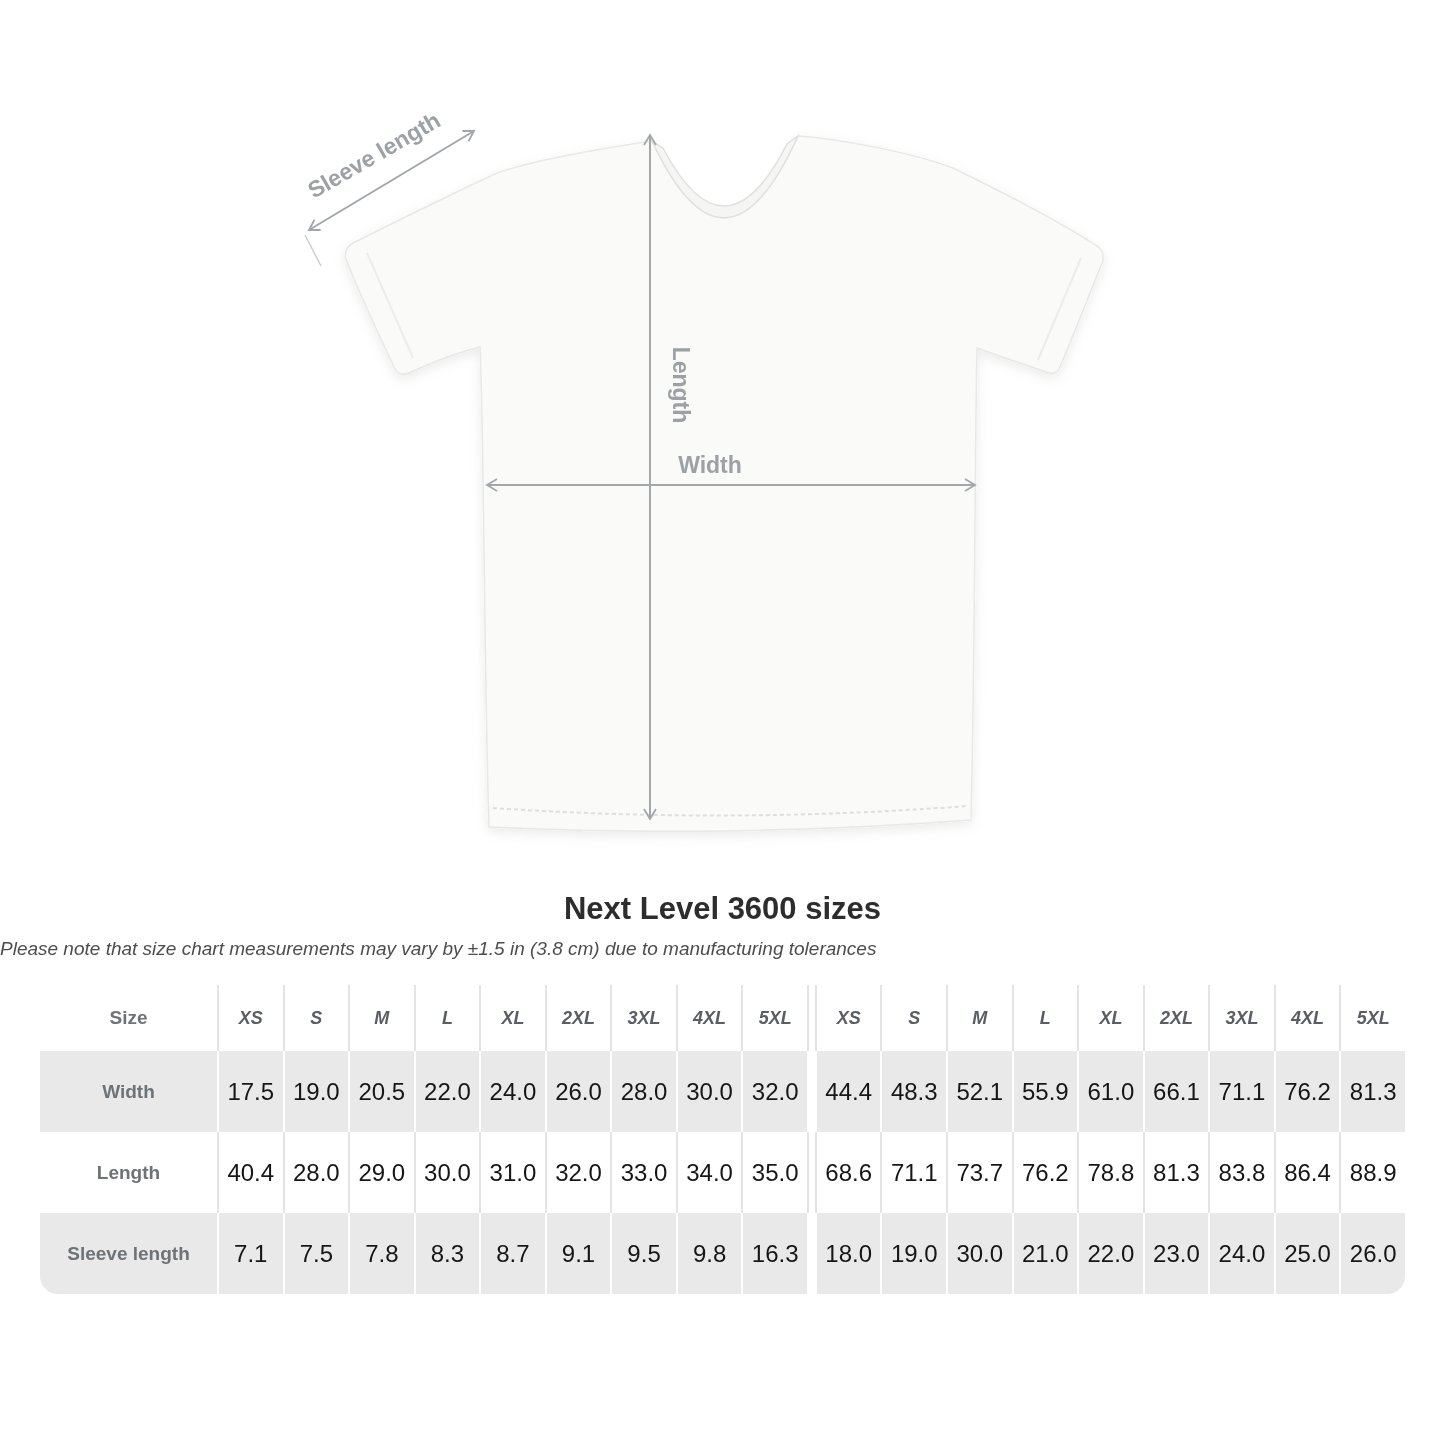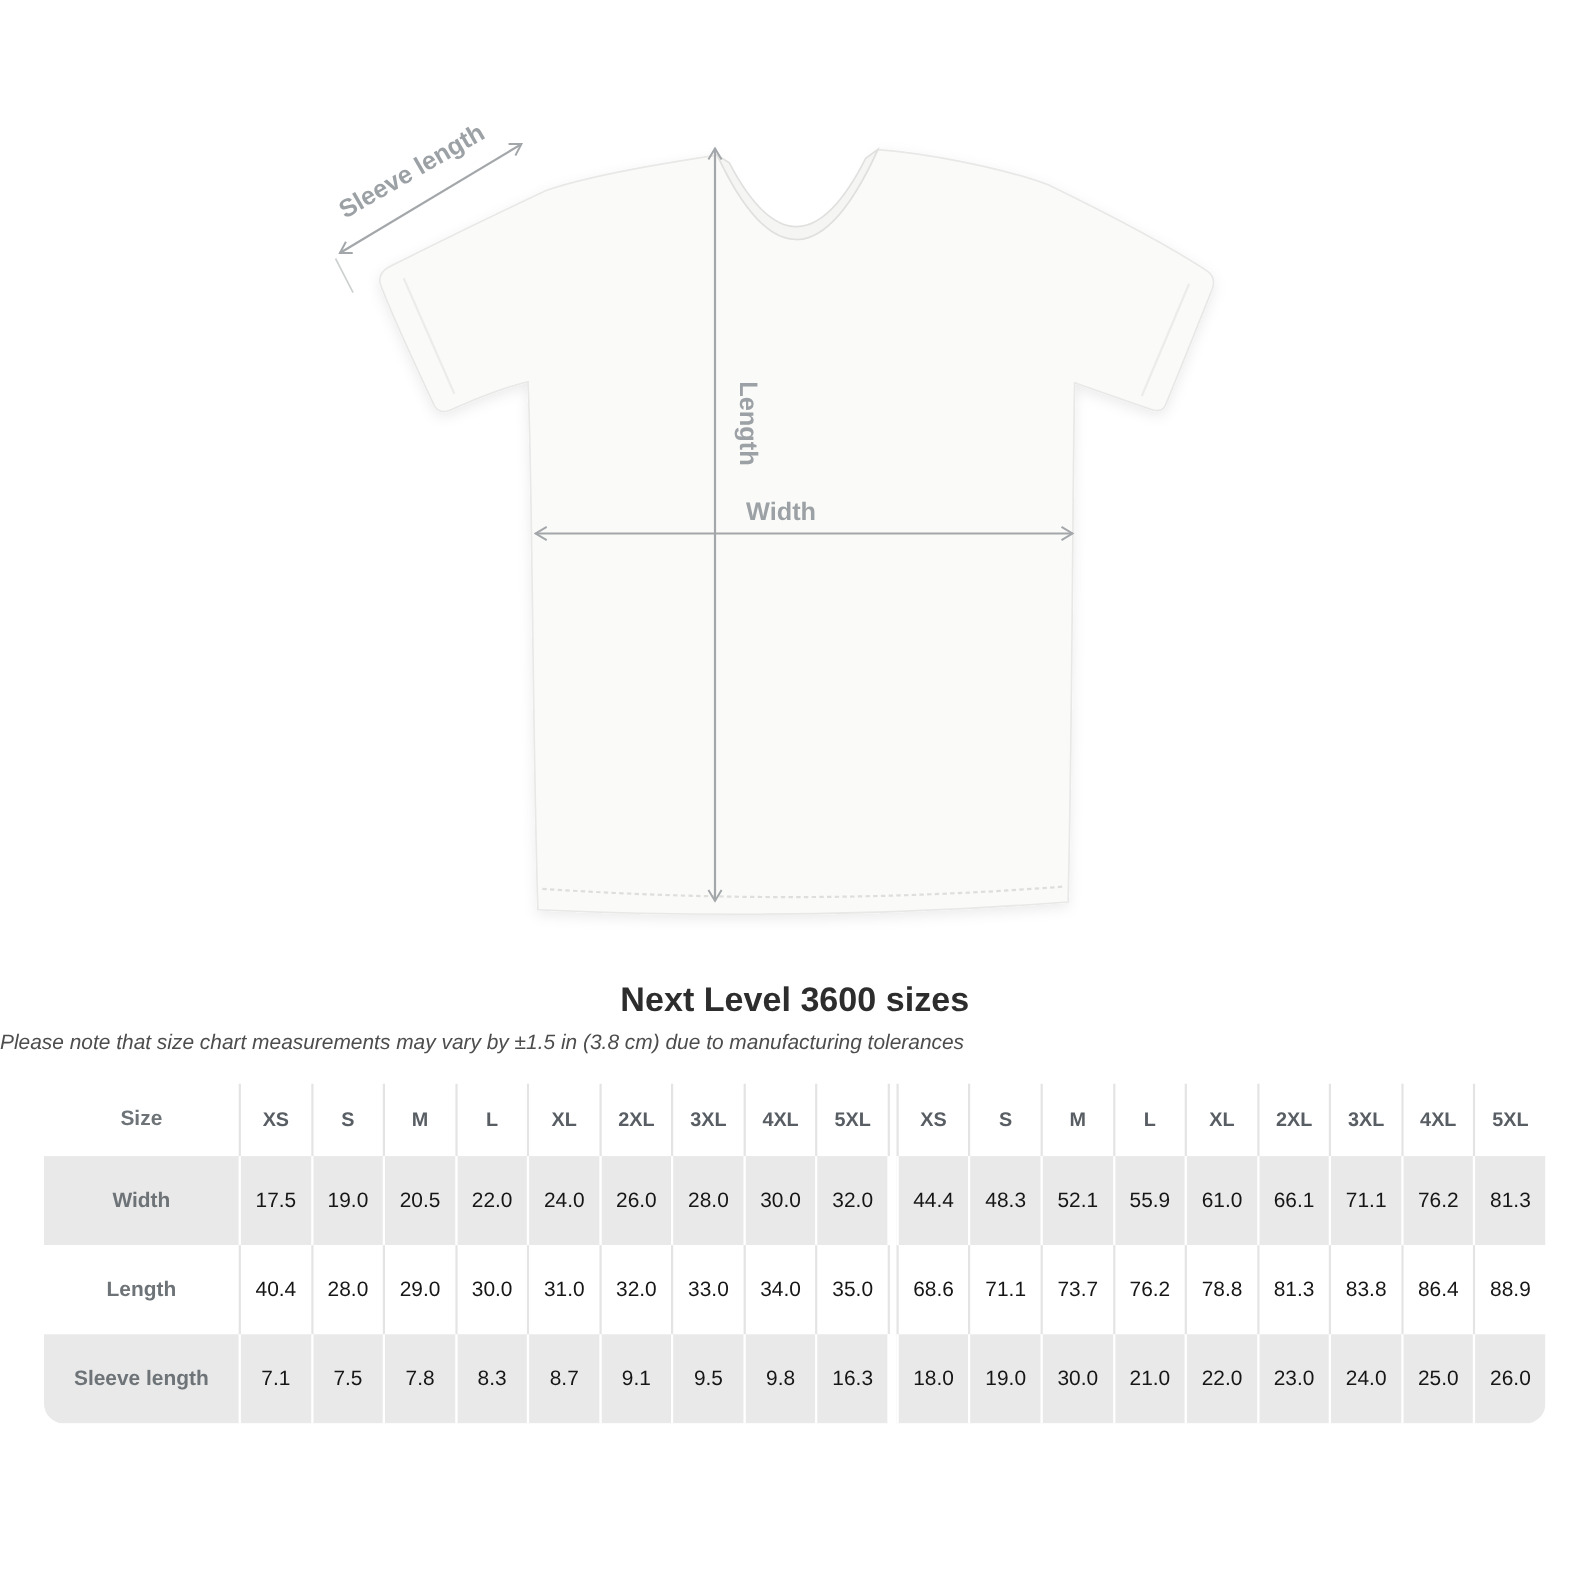--- a/index.html
+++ b/index.html
@@ -30,22 +30,22 @@
   tr.band{height:93px;} tr.hdr{height:66px;} tr.dr{height:81px;}
   tr.band td{background:#e9e9e9;}
   tr.wr td{background:#ffffff;}
   tr.gr td{background:#e9e9e9;}
   tr.wr td + td{border-left:2px solid #e4e4e4;}
   tr.gr td + td{border-left:2px solid #ffffff;}
   tr.gr td.sp{background:#ffffff;}
   .sys{font-weight:bold;font-style:italic;font-size:23px;color:#5c6266;}
   .unit{font-style:italic;font-size:17px;color:#5c6266;margin-top:7px;}
   .lbl{font-weight:bold;font-size:19px;color:#6d7377;}
-  .ch{font-weight:bold;font-size:18px;color:#585e63;}
-  .val{font-size:19px;color:#161616;}
+  .ch{font-weight:bold;font-size:18px;color:#585e63;font-style:italic;}
+  .val{font-size:24px;color:#161616;}
 </style>
 </head>
 <body>
 
 <div class="stage">
 
   <svg class="diagram-svg" width="1445" height="880" viewBox="0 0 1445 880">
     <defs>
       <marker id="arr" viewBox="-12 -7 14 14" refX="0" refY="0" markerWidth="14" markerHeight="14" markerUnits="userSpaceOnUse" orient="auto-start-reverse">
         <path d="M-10,-6 L0,0 L-10,6" fill="none" stroke="#a3a7aa" stroke-width="1.8"></path>

